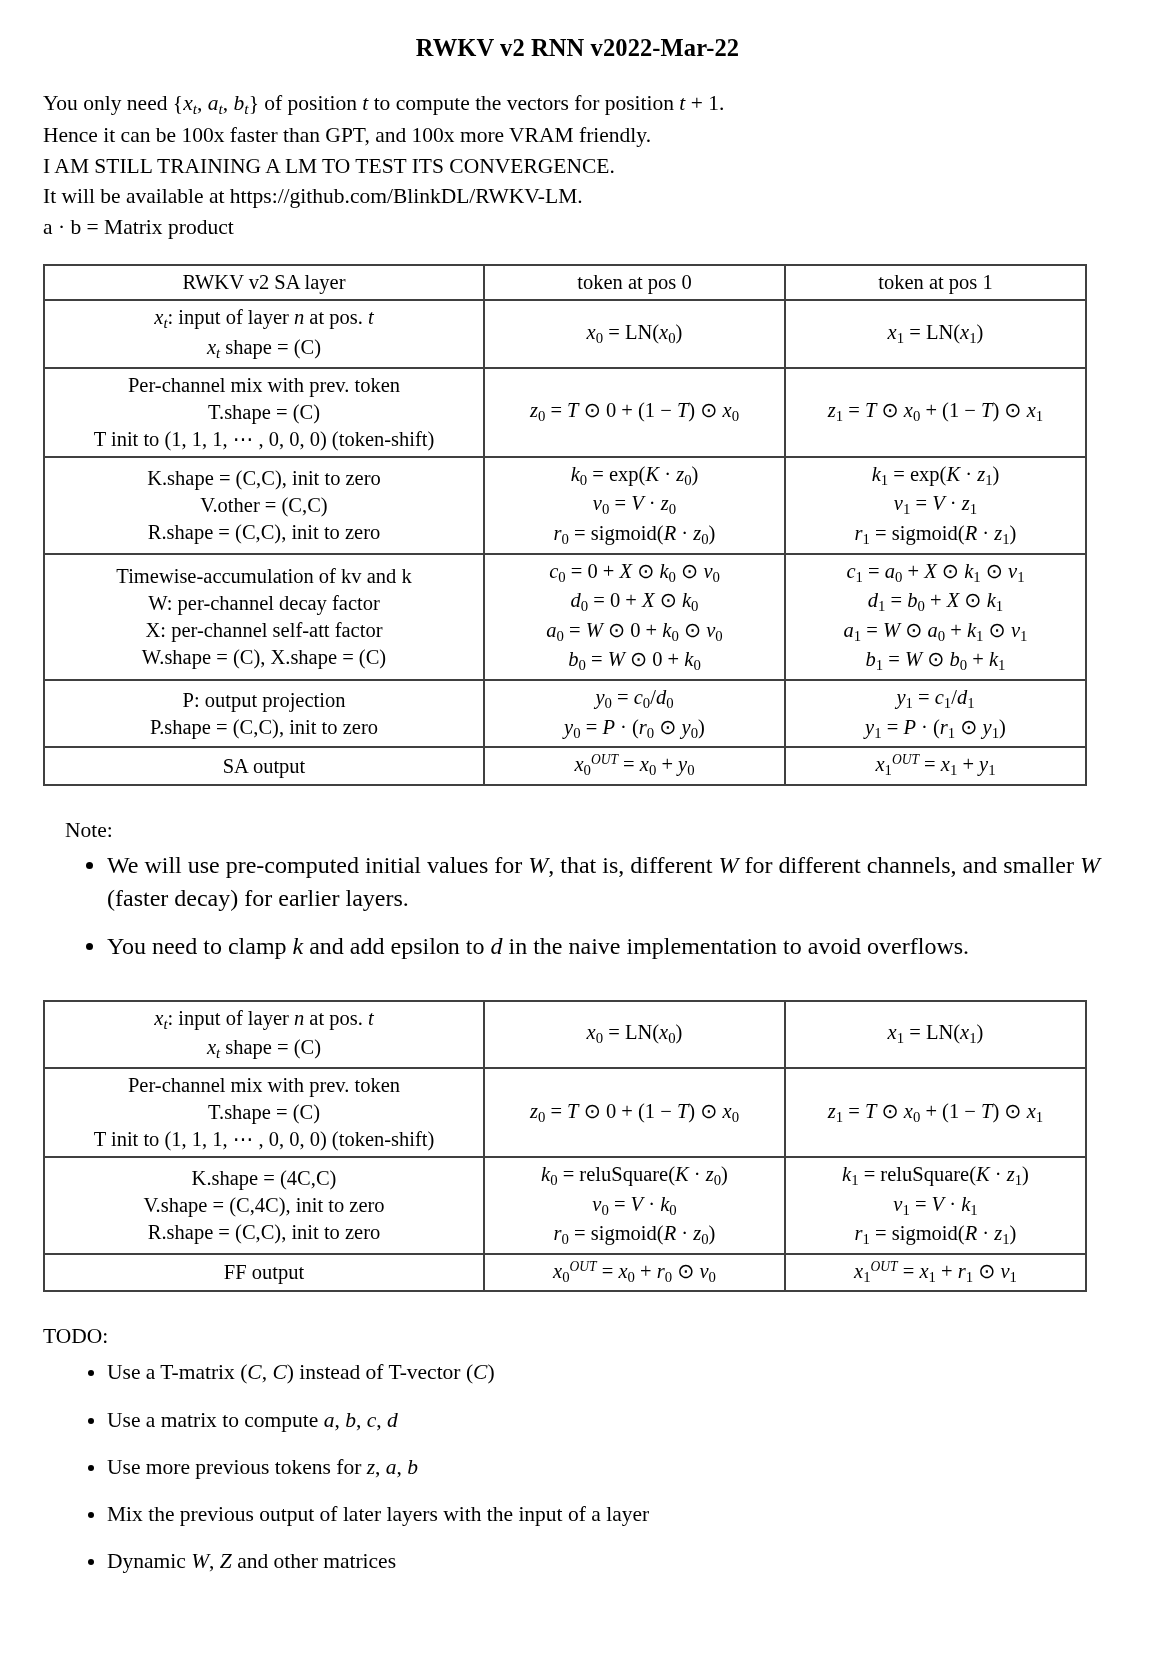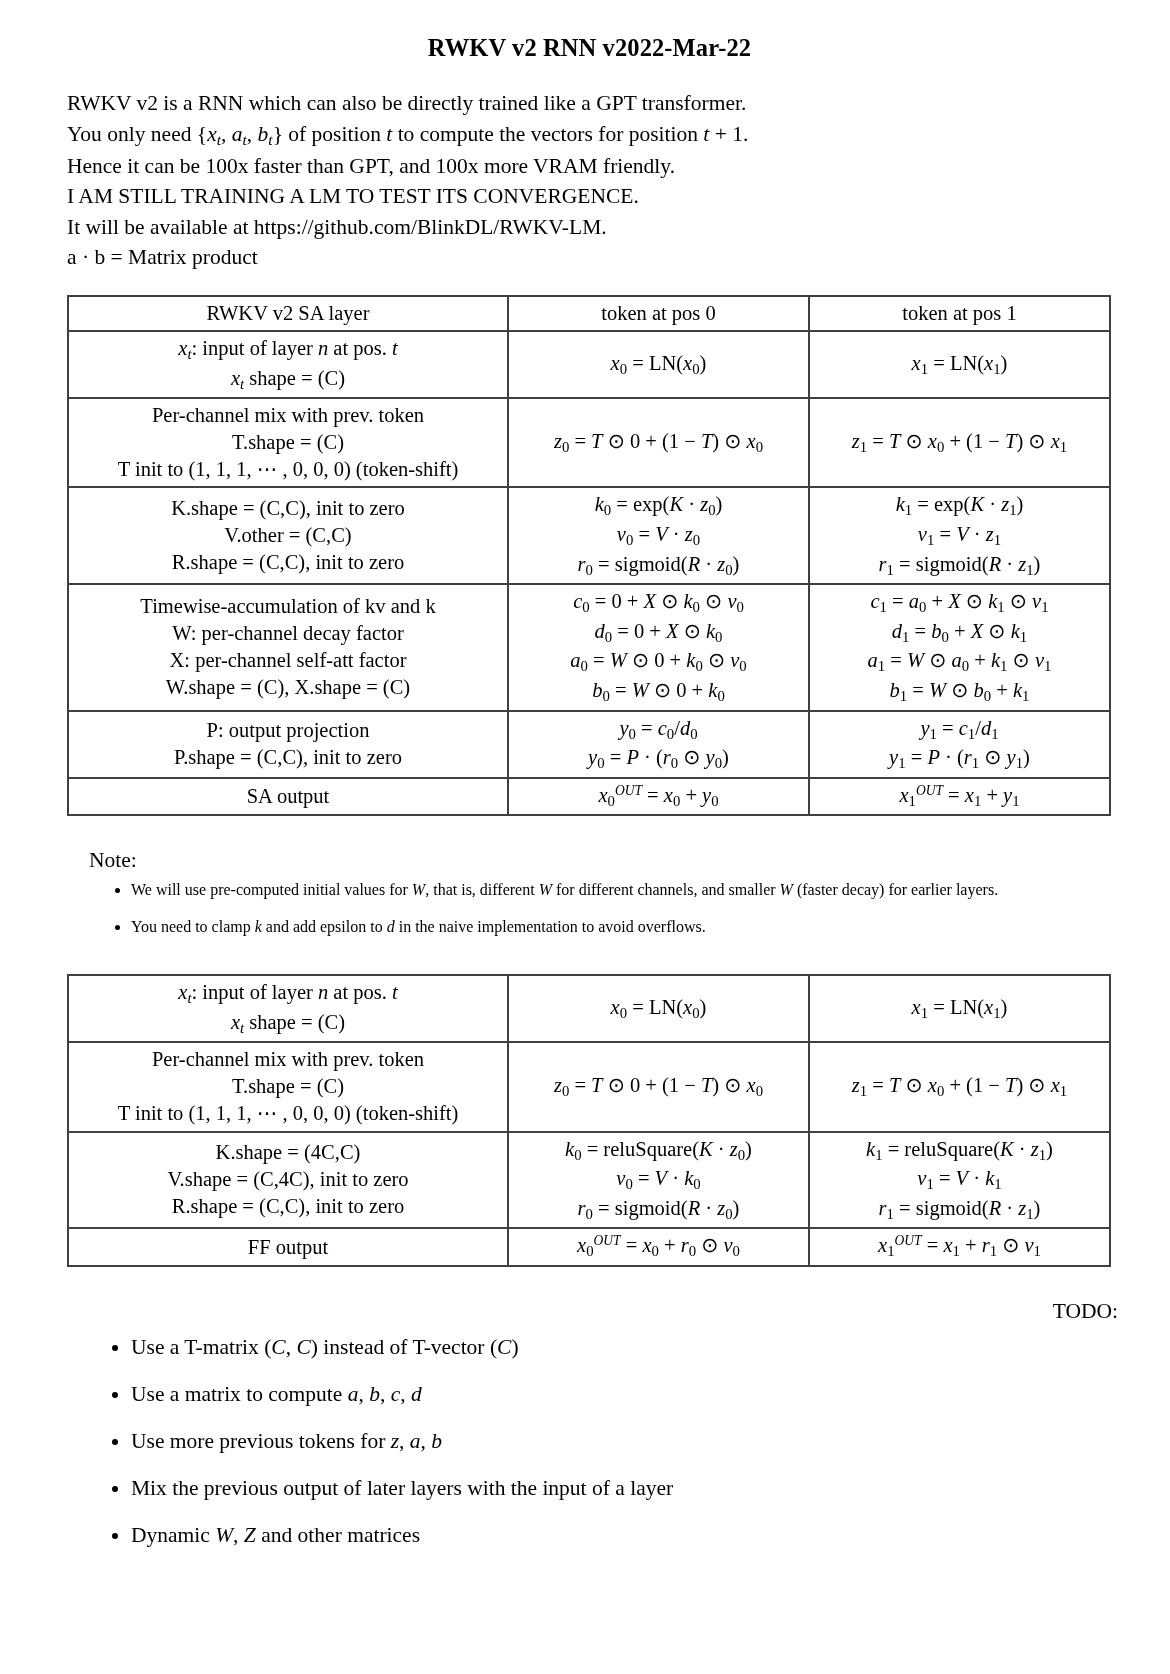--- a/index.html
+++ b/index.html
@@ -8,21 +8,21 @@
     background: #ffffff;
   }
   body {
     width: 1170px;
     height: 1674px;
     font-family: "Liberation Serif", serif;
     color: #000000;
     position: relative;
   }
   .page {
-    padding: 26px 52px 0 61px;
+    padding: 26px 52px 0 37px;
     box-sizing: border-box;
     width: 1170px;
   }
   .doc-title {
     text-align: center;
     font-weight: bold;
     font-size: 24.5px;
     letter-spacing: 0.1px;
     margin: 8px 0 26px 0;
   }
@@ -52,49 +52,47 @@
   }
   table.grid td.left-col { width: 430px; }
   table.grid td.mid-col { width: 291px; }
   table.grid td.right-col { width: 291px; }
   .cell-lines > div { white-space: nowrap; }
   .note-head {
     font-size: 21.5px;
     margin: 32px 0 6px 28px;
   }
   ul.bullets {
-    font-size: 16px;
+    font-size: 24px;
     margin: 6px 0 0 0;
     padding-left: 70px;
     line-height: 1.4;
   }
   ul.bullets li { margin-bottom: 14px; }
   ul.bullets li:last-child { margin-bottom: 0; }
   .todo-head {
     font-size: 21.5px;
     margin: 32px 0 4px 6px;
-    text-align: right;
   }
   ul.todo {
     font-size: 21.5px;
     margin: 8px 0 0 0;
     padding-left: 70px;
     line-height: 1.4;
   }
   ul.todo li { margin-bottom: 17px; }
 </style>
 </head>
 <body>
 
 <div class="page">
 
   <div class="doc-title">RWKV v2 RNN v2022-Mar-22</div>
 
   <div class="intro">
-    <div>RWKV v2 is a RNN which can also be directly trained like a GPT transformer.</div>
     <div>You only need {<i class="v">x</i><span class="sub"><i class="v">t</i></span>, <i class="v">a</i><span class="sub"><i class="v">t</i></span>, <i class="v">b</i><span class="sub"><i class="v">t</i></span>} of position <i class="v">t</i> to compute the vectors for position <i class="v">t</i> + 1.</div>
     <div>Hence it can be 100x faster than GPT, and 100x more VRAM friendly.</div>
     <div>I AM STILL TRAINING A LM TO TEST ITS CONVERGENCE.</div>
     <div>It will be available at https://github.com/BlinkDL/RWKV-LM.</div>
     <div>a · b = Matrix product</div>
   </div>
 
   <table class="grid">
     <tbody>
         <tr>

